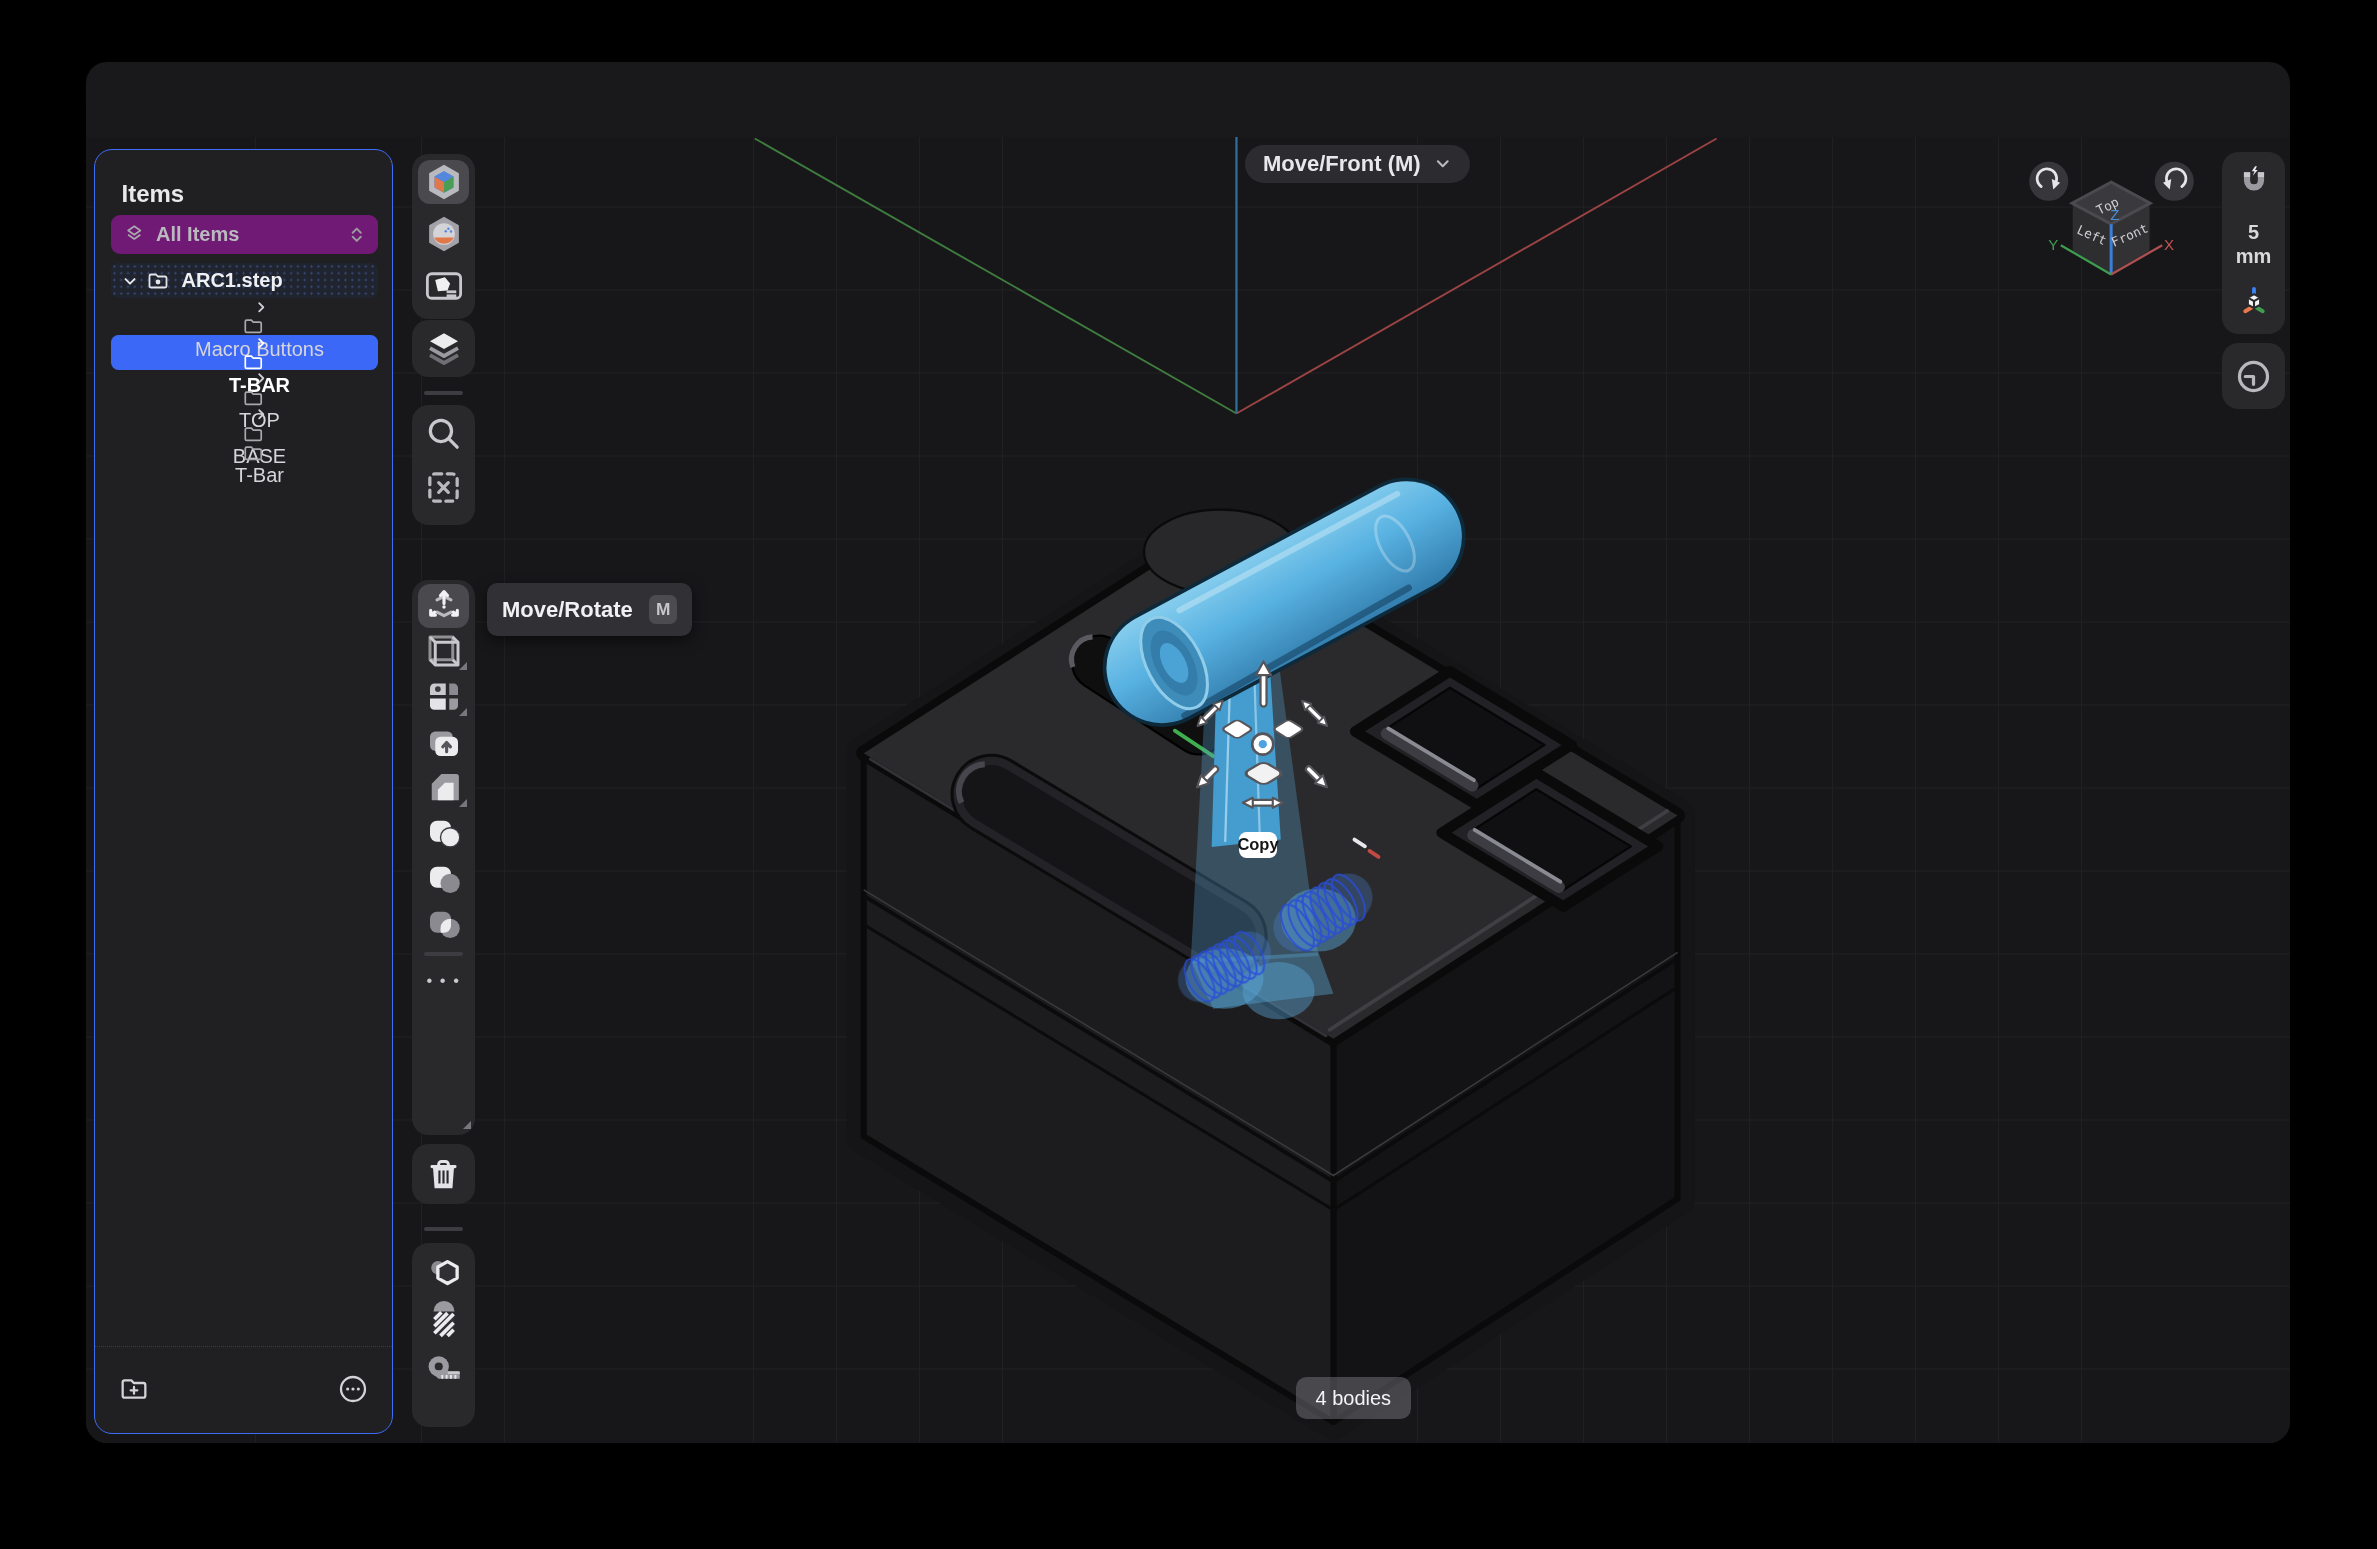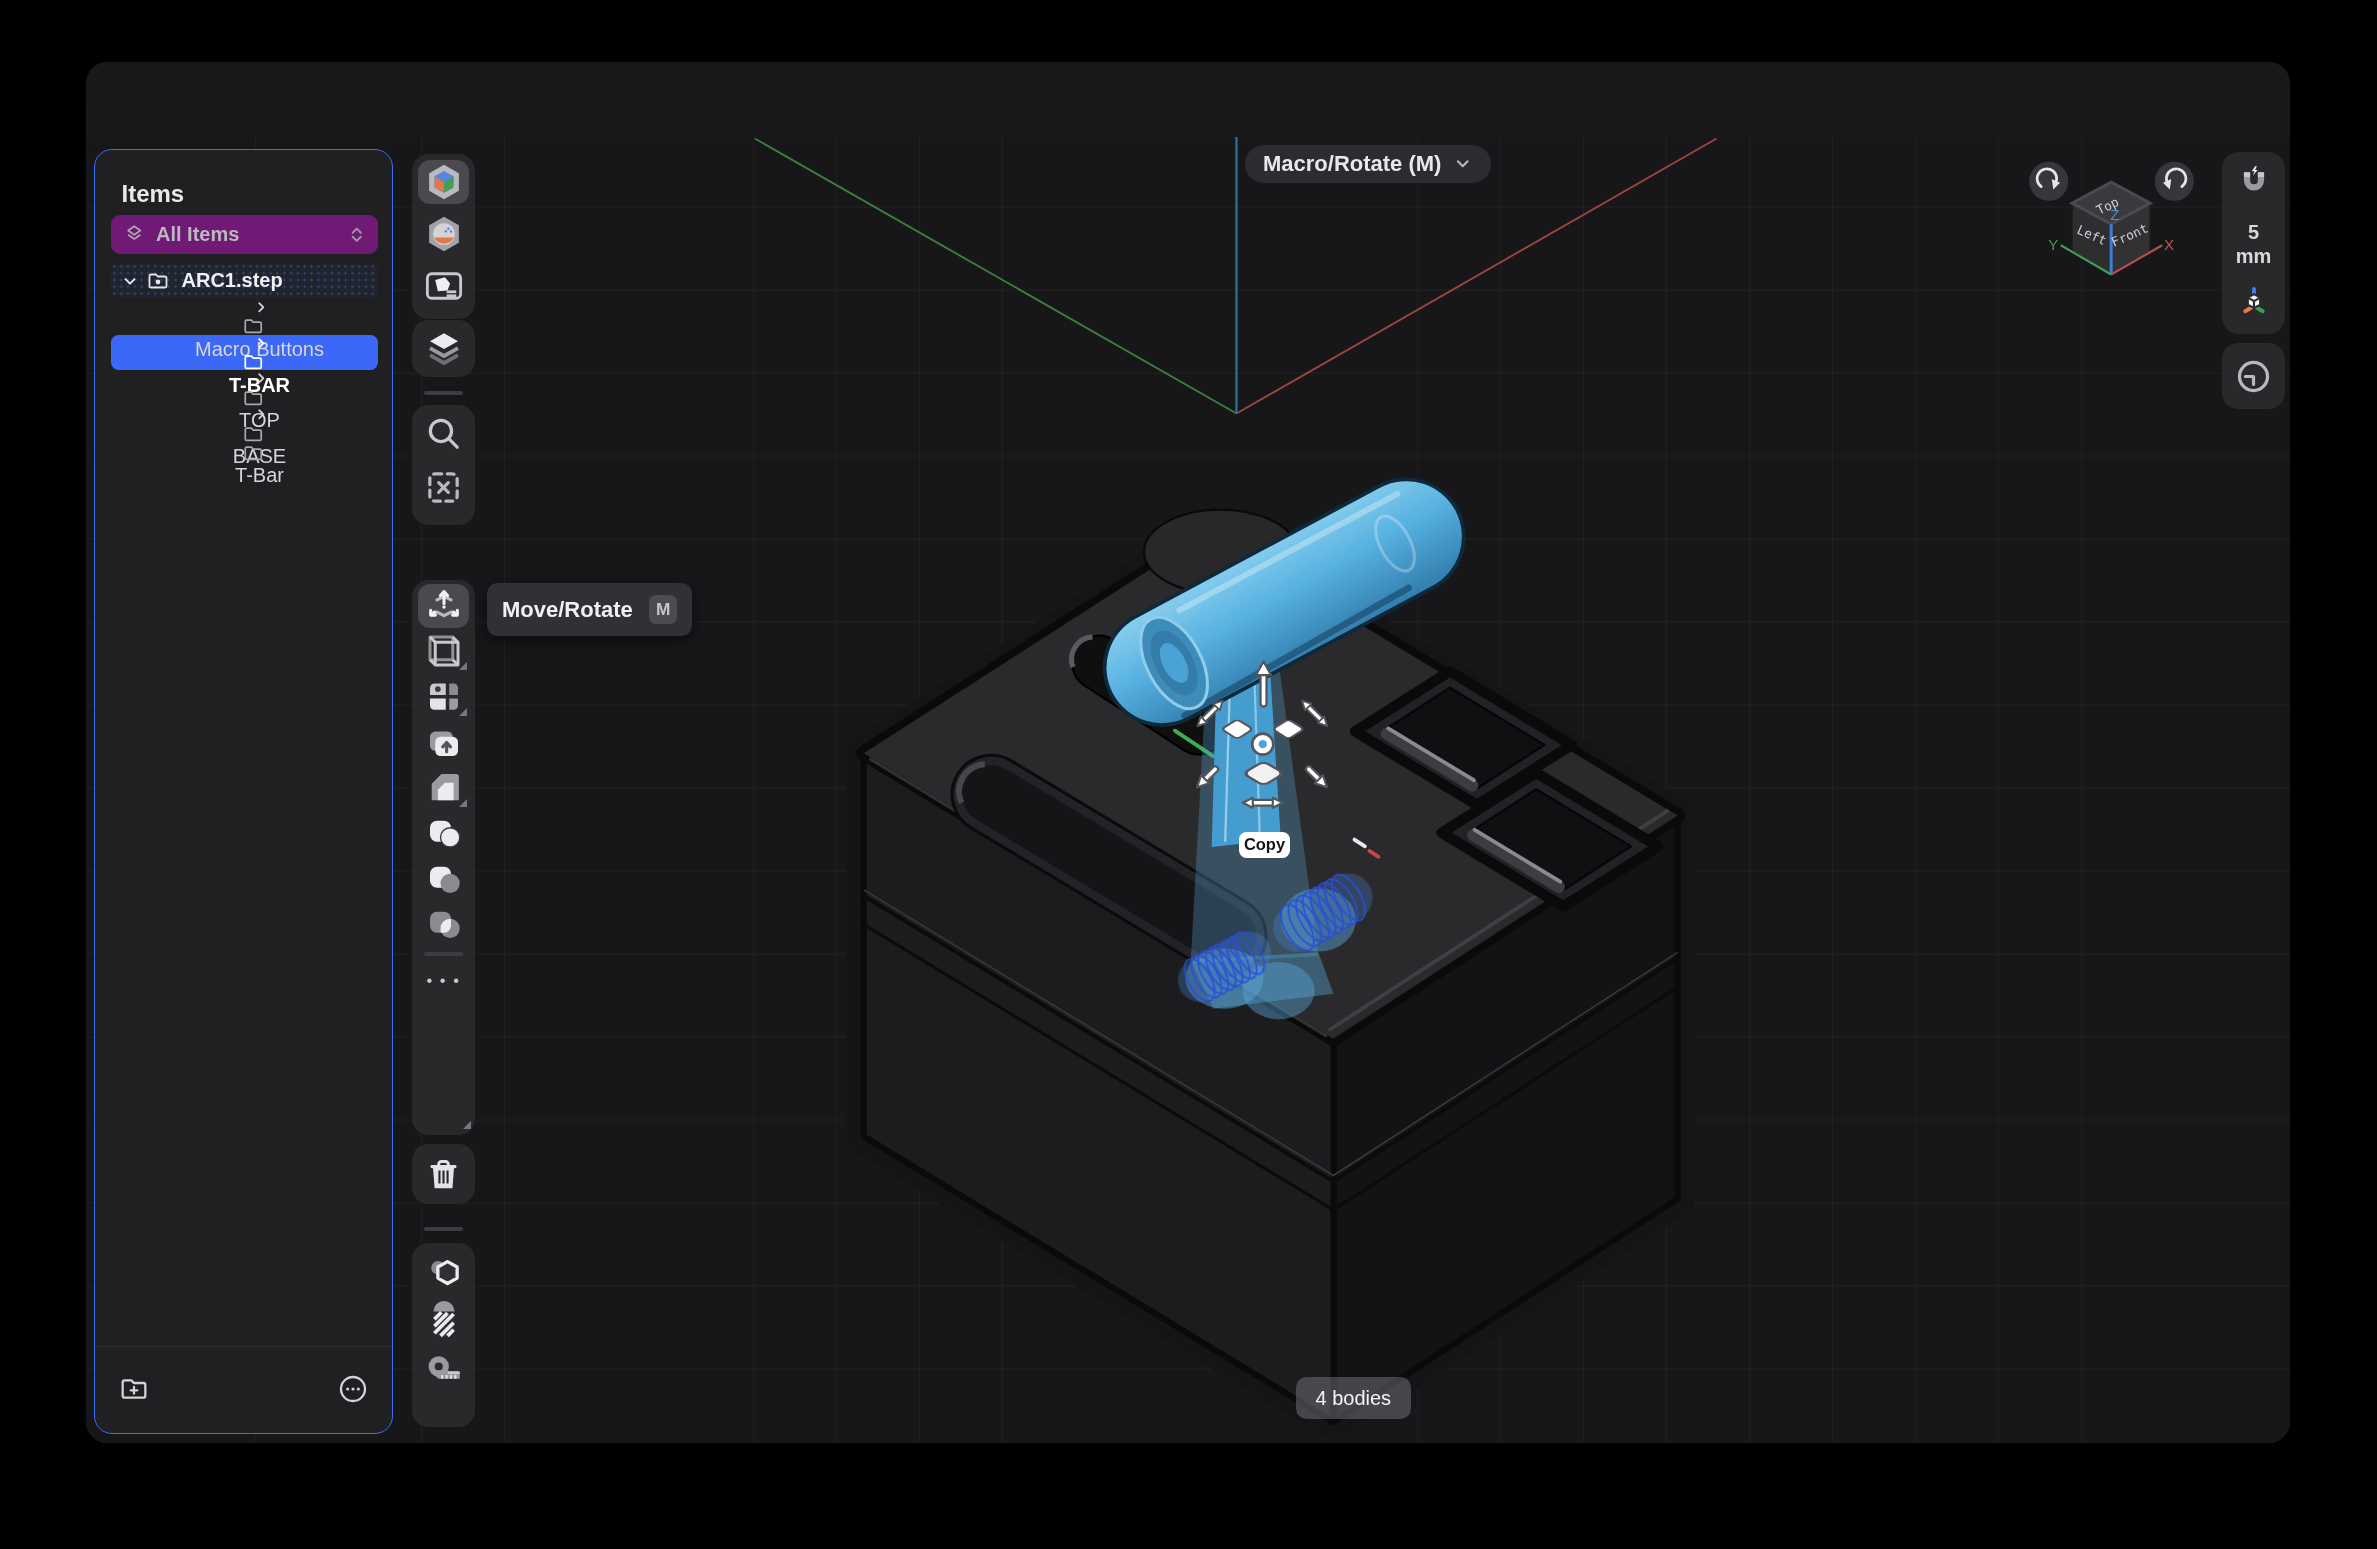--- a/index.html
+++ b/index.html
@@ -46,21 +46,21 @@
   .raildiv{width:39px;height:3.8px;border-radius:2.3px;background:#3d3d41;margin:4.5px 0;flex:none;}
   .drag-handle{position:absolute;width:39px;height:3.8px;border-radius:2.3px;background:#3d3d41;}
   
   .mode-pill{position:absolute;left:1159px;top:7.5px;height:38px;background:#2c2c30;border-radius:19.5px;
     display:flex;align-items:center;padding:0 18px;color:#e8e8eb;font-size:22px;font-weight:bold;gap:12px;}
   .tooltip{position:absolute;left:401px;top:446px;height:53px;background:#313135;border-radius:10.5px;
     display:flex;align-items:center;padding:0 15px;gap:16px;box-shadow:0 4.5px 13.5px rgba(0,0,0,.5);}
   .tooltip .tl-label{color:#f1f1f3;font-size:22px;font-weight:bold;}
   .kbd{width:28.6px;height:28.6px;background:#4b4b50;border-radius:6.8px;color:#c6c6cb;font-size:17.3px;font-weight:bold;
     display:flex;align-items:center;justify-content:center;}
-  .copy-pill{position:absolute;left:1153px;top:695px;width:51px;height:25.5px;background:#fff;border-radius:7.5px;
+  .copy-pill{position:absolute;left:1153px;top:695px;width:38px;height:25.5px;background:#fff;border-radius:7.5px;
     color:#161616;font-size:16.5px;font-weight:bold;display:flex;align-items:center;justify-content:center;}
   .bodies-pill{position:absolute;left:1210px;top:1240px;height:42px;padding:0 19.5px;background:rgba(110,110,116,.55);
     border-radius:10.5px;color:#f4f4f6;font-size:20px;display:flex;align-items:center;}
   .snap-rail{position:absolute;left:2136px;top:15px;width:63px;height:182px;background:#29292c;border-radius:16.5px;}
   .hist-rail{position:absolute;left:2136px;top:206px;width:63px;height:66px;background:#29292c;border-radius:16.5px;
     display:flex;align-items:center;justify-content:center;}
   .snapval{position:absolute;left:0;width:63px;text-align:center;color:#d9d9dc;font-weight:bold;font-size:20px;line-height:22.5px;}
   text{font-family:"Liberation Sans",sans-serif;}
   .cubelbl{font-family:"DejaVu Sans Mono",monospace;font-size:17px;fill:#cfcfd3;}
   
@@ -504,21 +504,21 @@
             <circle cx="9" cy="10" r="5.8" fill="#9a9aa0"></circle>
             <circle cx="9" cy="10" r="2.3" fill="#2a2a2d"></circle>
             <path d="M14.2 12.5H20a1 1 0 0 1 1 1V17H9a6 6 0 0 1-3-5Z" fill="#9a9aa0"></path>
             <path d="M11 17v-2.2M13.5 17v-2.2M16 17v-2.2M18.5 17v-2.2" stroke="#e4e4e8" stroke-width="1.1"></path>
             <rect x="14.2" y="12.9" width="6.8" height="1.4" fill="#c9c9cd"></rect>
           </svg>
       </div>
     </div>
 
     <div class="mode-pill">
-      <span>Macro/Rotate (M)</span>
+      <span>Move/Front (M)</span>
       <svg width="19.5" height="19.5" viewBox="0 0 24 24" fill="none" stroke="#b9b9bd" stroke-width="2.6" stroke-linecap="round" stroke-linejoin="round">
           <path d="M6 9 12 15 18 9"></path>
         </svg>
     </div>
 
     <div class="tooltip">
       <span class="tl-label">Move/Rotate</span>
       <span class="kbd">M</span>
     </div>
 

